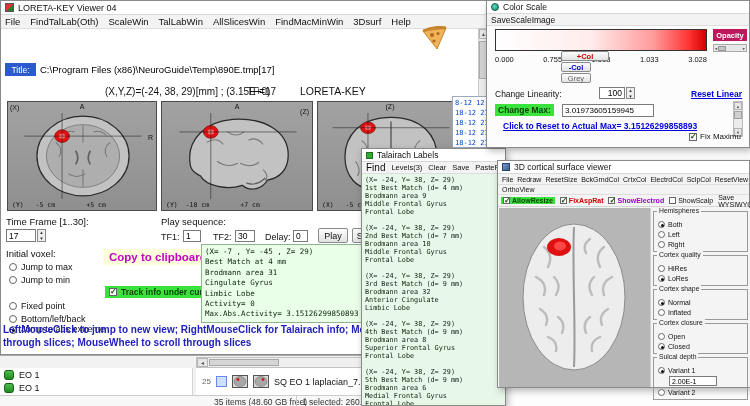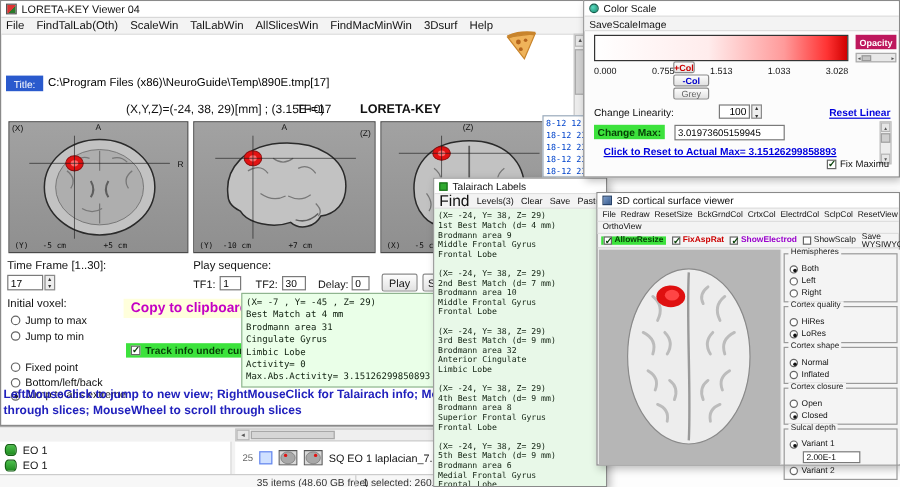--- a/index.html
+++ b/index.html
@@ -48,21 +48,21 @@
       <span class="mi menu-item">FindMacMinWin</span>
       <span class="mi menu-item">3Dsurf</span>
       <span class="mi menu-item">Help</span>
     </div>
 
     <div class="abs" style="left:4px;top:62px;width:31px;height:13px;background:#2a5acd;color:#fff;font-size:8.5px;display:flex;align-items:center;justify-content:center;">Title:</div>
     <div class="abs" style="left:39px;top:63px;font-size:9.5px;color:#000;">C:\Program Files (x86)\NeuroGuide\Temp\890E.tmp[17]</div>
 
     <div class="abs" style="left:104px;top:85px;font-size:10px;color:#111;">(X,Y,Z)=(-24, 38, 29)[mm] ; (3.15E+0)</div>
     <div class="abs" style="left:246px;top:85px;font-size:10px;color:#111;">TF=17</div>
-    <div class="abs" style="left:299px;top:84px;font-size:10.5px;font-weight:bold;color:#111;">LORETA-KEY</div>
+    <div class="abs" style="left:299px;top:84px;font-size:10.5px;font-weight:normal;color:#111;">LORETA-KEY</div>
 
     <div class="slice" style="left:6px;width:150px;top:100px;">
       <span class="lab" style="left:50%;top:1px;transform:translateX(-50%);">A</span>
       <span class="lab" style="right:3px;top:30%;">R</span>
       <span class="lab" style="left:2px;top:2px;">(X)</span>
       <span class="lab mono" style="left:4px;bottom:1px;font-size:6.5px;">(Y)   -5 cm        +5 cm</span>
       <svg viewBox="0 0 120 86" style="position:absolute;left:12px;top:9px;width:126px;height:90px;">
         <ellipse cx="60" cy="43" rx="44" ry="38" fill="#c2c2c2" stroke="#2a2a2a" stroke-width="1.2"></ellipse>
         <ellipse cx="60" cy="43" rx="35" ry="30" fill="#aeaeae" stroke="#6e6e6e" stroke-width="0.7"></ellipse>
         <path d="M60,14 V30 M60,56 V72 M34,30 q8,6 3,14 M86,30 q-8,6 -3,14 M46,60 q8,5 16,0 M40,22 q6,-4 12,-2 M70,20 q7,-2 12,3" fill="none" stroke="#777" stroke-width="1"></path>
@@ -231,21 +231,21 @@
       <span class="abs" style="left:302px;top:1px;font-size:8.5px;color:#333;">1 selected: 260.65 KB (28 i</span>
     </div>
   </div>
 
   <div class="win" style="left:361px;top:148px;width:145px;height:258px;z-index:30;">
     <div class="tb" style="height:13px;font-size:8.5px;">
       <span style="width:7px;height:7px;background:#2faa2f;border:1px solid #1d701d;flex:none;"></span>
       <span>Talairach Labels</span>
     </div>
     <div class="mb" style="height:12px;gap:6px;">
-      <span class="mi" style="font-size:13px;">Find</span>
+      <span class="mi" style="font-size:10px;">Find</span>
       <span class="mi" style="font-size:7.5px;">Levels(3)</span>
       <span class="mi" style="font-size:7.5px;">Clear</span>
       <span class="mi" style="font-size:7.5px;">Save</span>
       <span class="mi" style="font-size:7.5px;">PastePN</span>
     </div>
     <pre class="mono" style="width:100%;height:231px;background:#e8f8e8;font-size:6.8px;line-height:8px;padding:2px 3px;color:#102010;overflow:hidden;">(X= -24, Y= 38, Z= 29)
 1st Best Match (d= 4 mm)
 Brodmann area 9
 Middle Frontal Gyrus
 Frontal Lobe
@@ -409,21 +409,21 @@
 
     <div class="abs" style="left:8px;top:54px;width:212px;display:flex;justify-content:space-between;font-size:7.5px;color:#111;">
       <span>0.000</span>
         <span>0.755</span>
         <span>1.513</span>
         <span>1.033</span>
         <span>3.028</span>
     </div>
 
     <div class="abs" style="left:74px;top:50px;display:flex;flex-direction:column;gap:1px;">
-      <div class="btn" style="width:18px;height:10px;font-size:7.5px;font-weight:bold;color:#cc0000;">+Col</div>
+      <div class="btn" style="width:48px;height:10px;font-size:7.5px;font-weight:bold;color:#cc0000;">+Col</div>
       <div class="btn" style="width:30px;height:10px;font-size:7.5px;font-weight:bold;color:#0000cc;">-Col</div>
       <div class="btn" style="width:30px;height:10px;font-size:7.5px;color:#666;">Grey</div>
     </div>
 
     <span class="abs" style="left:8px;top:88px;font-size:8.5px;color:#111;">Change Linearity:</span>
     <div class="abs inp" style="left:112px;top:86px;width:26px;height:12px;justify-content:flex-end;">
         <span>100</span>
       </div>
     <div class="abs spin" style="left:139px;top:86px;height:12px;">
         <span>▲</span>

